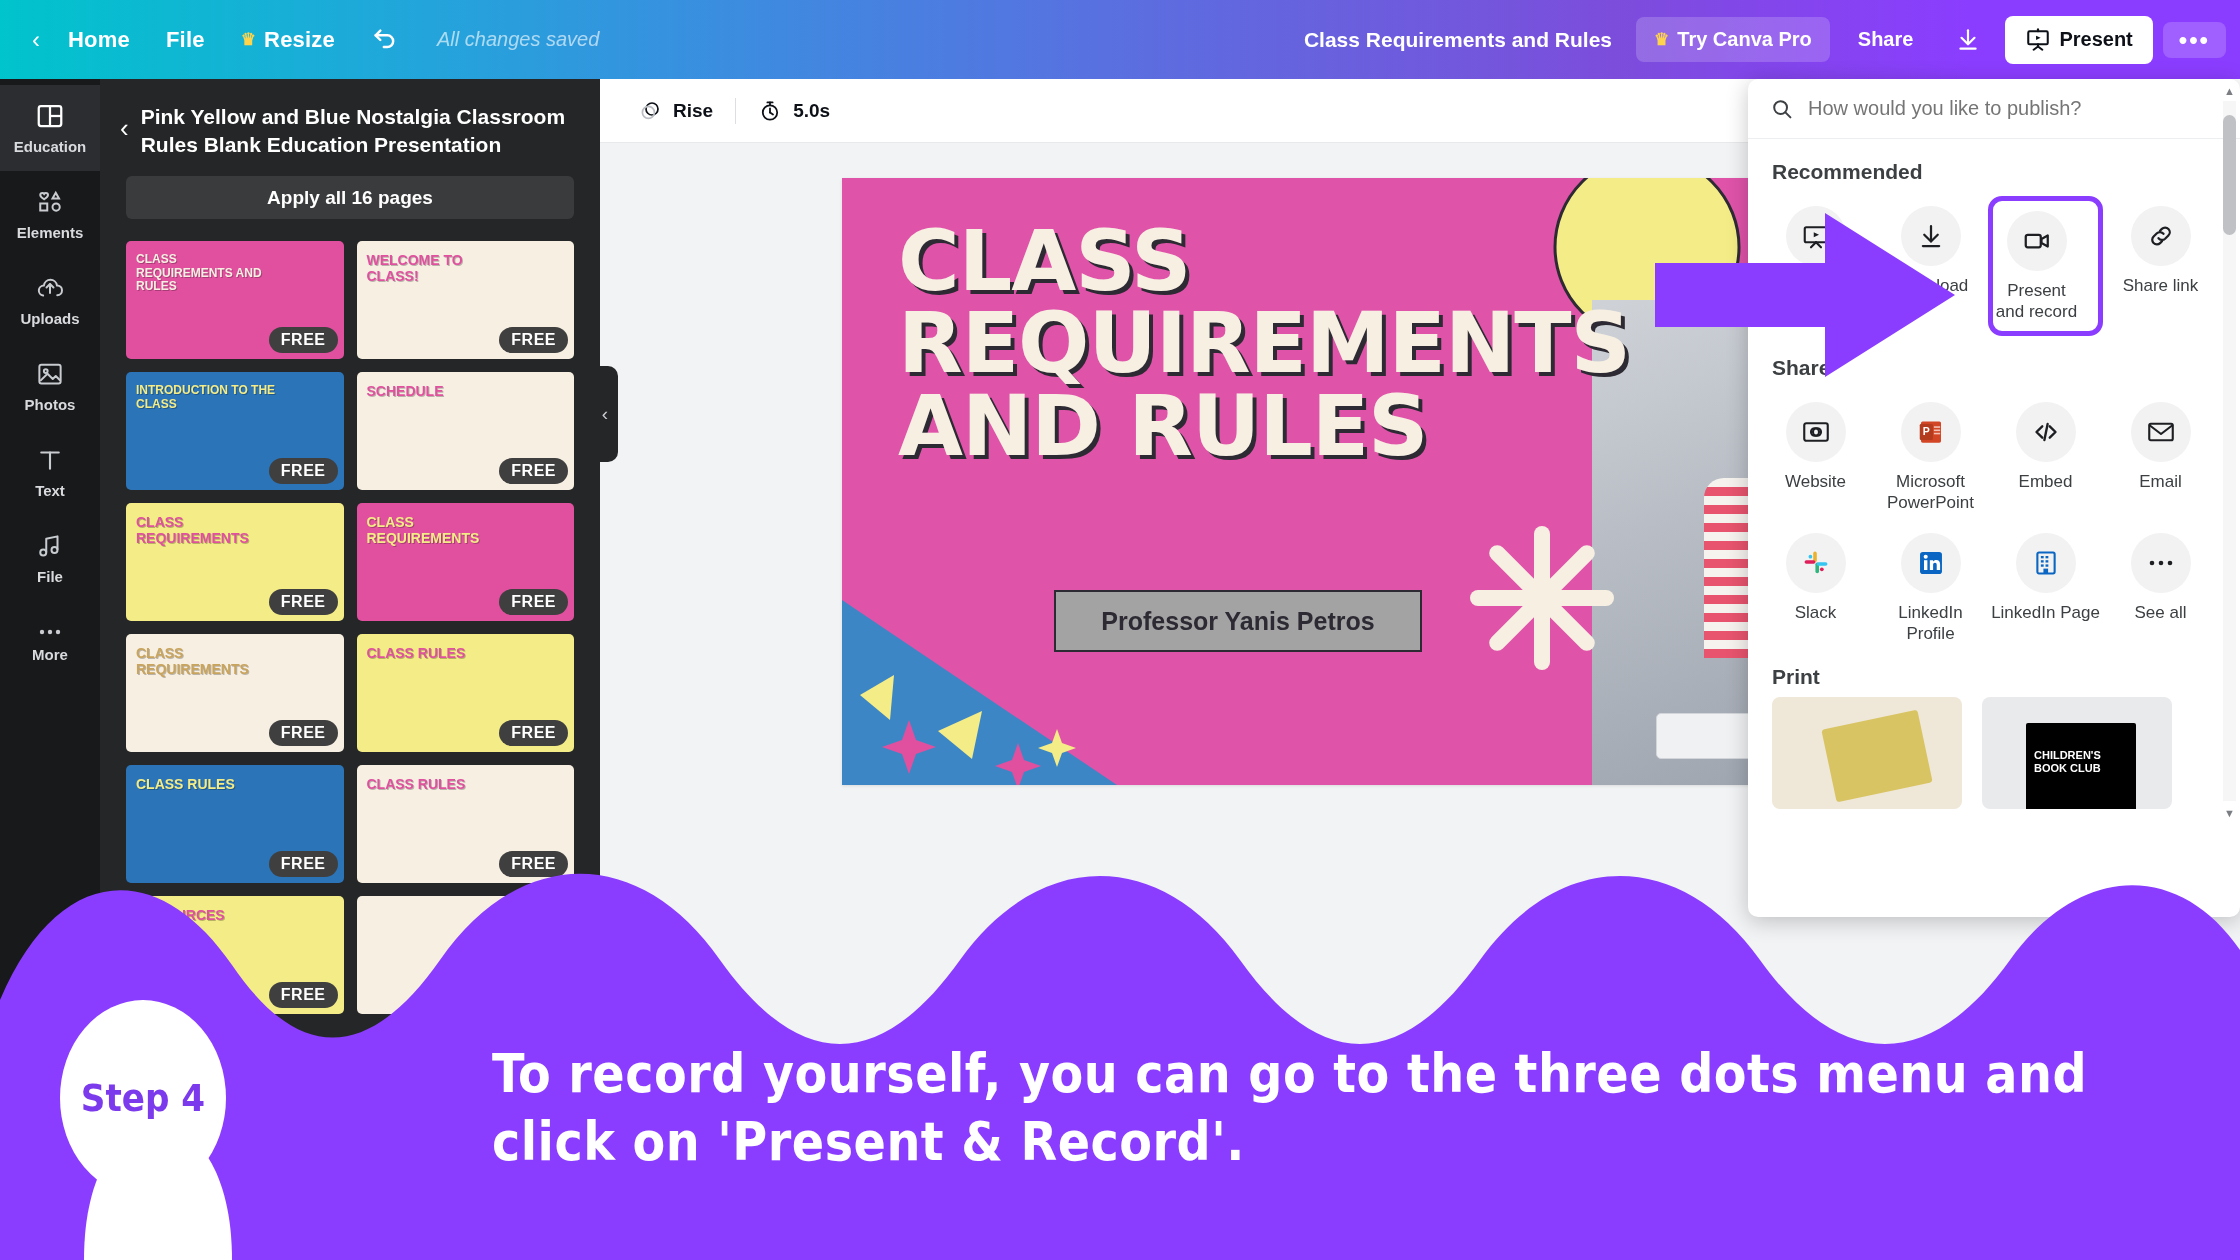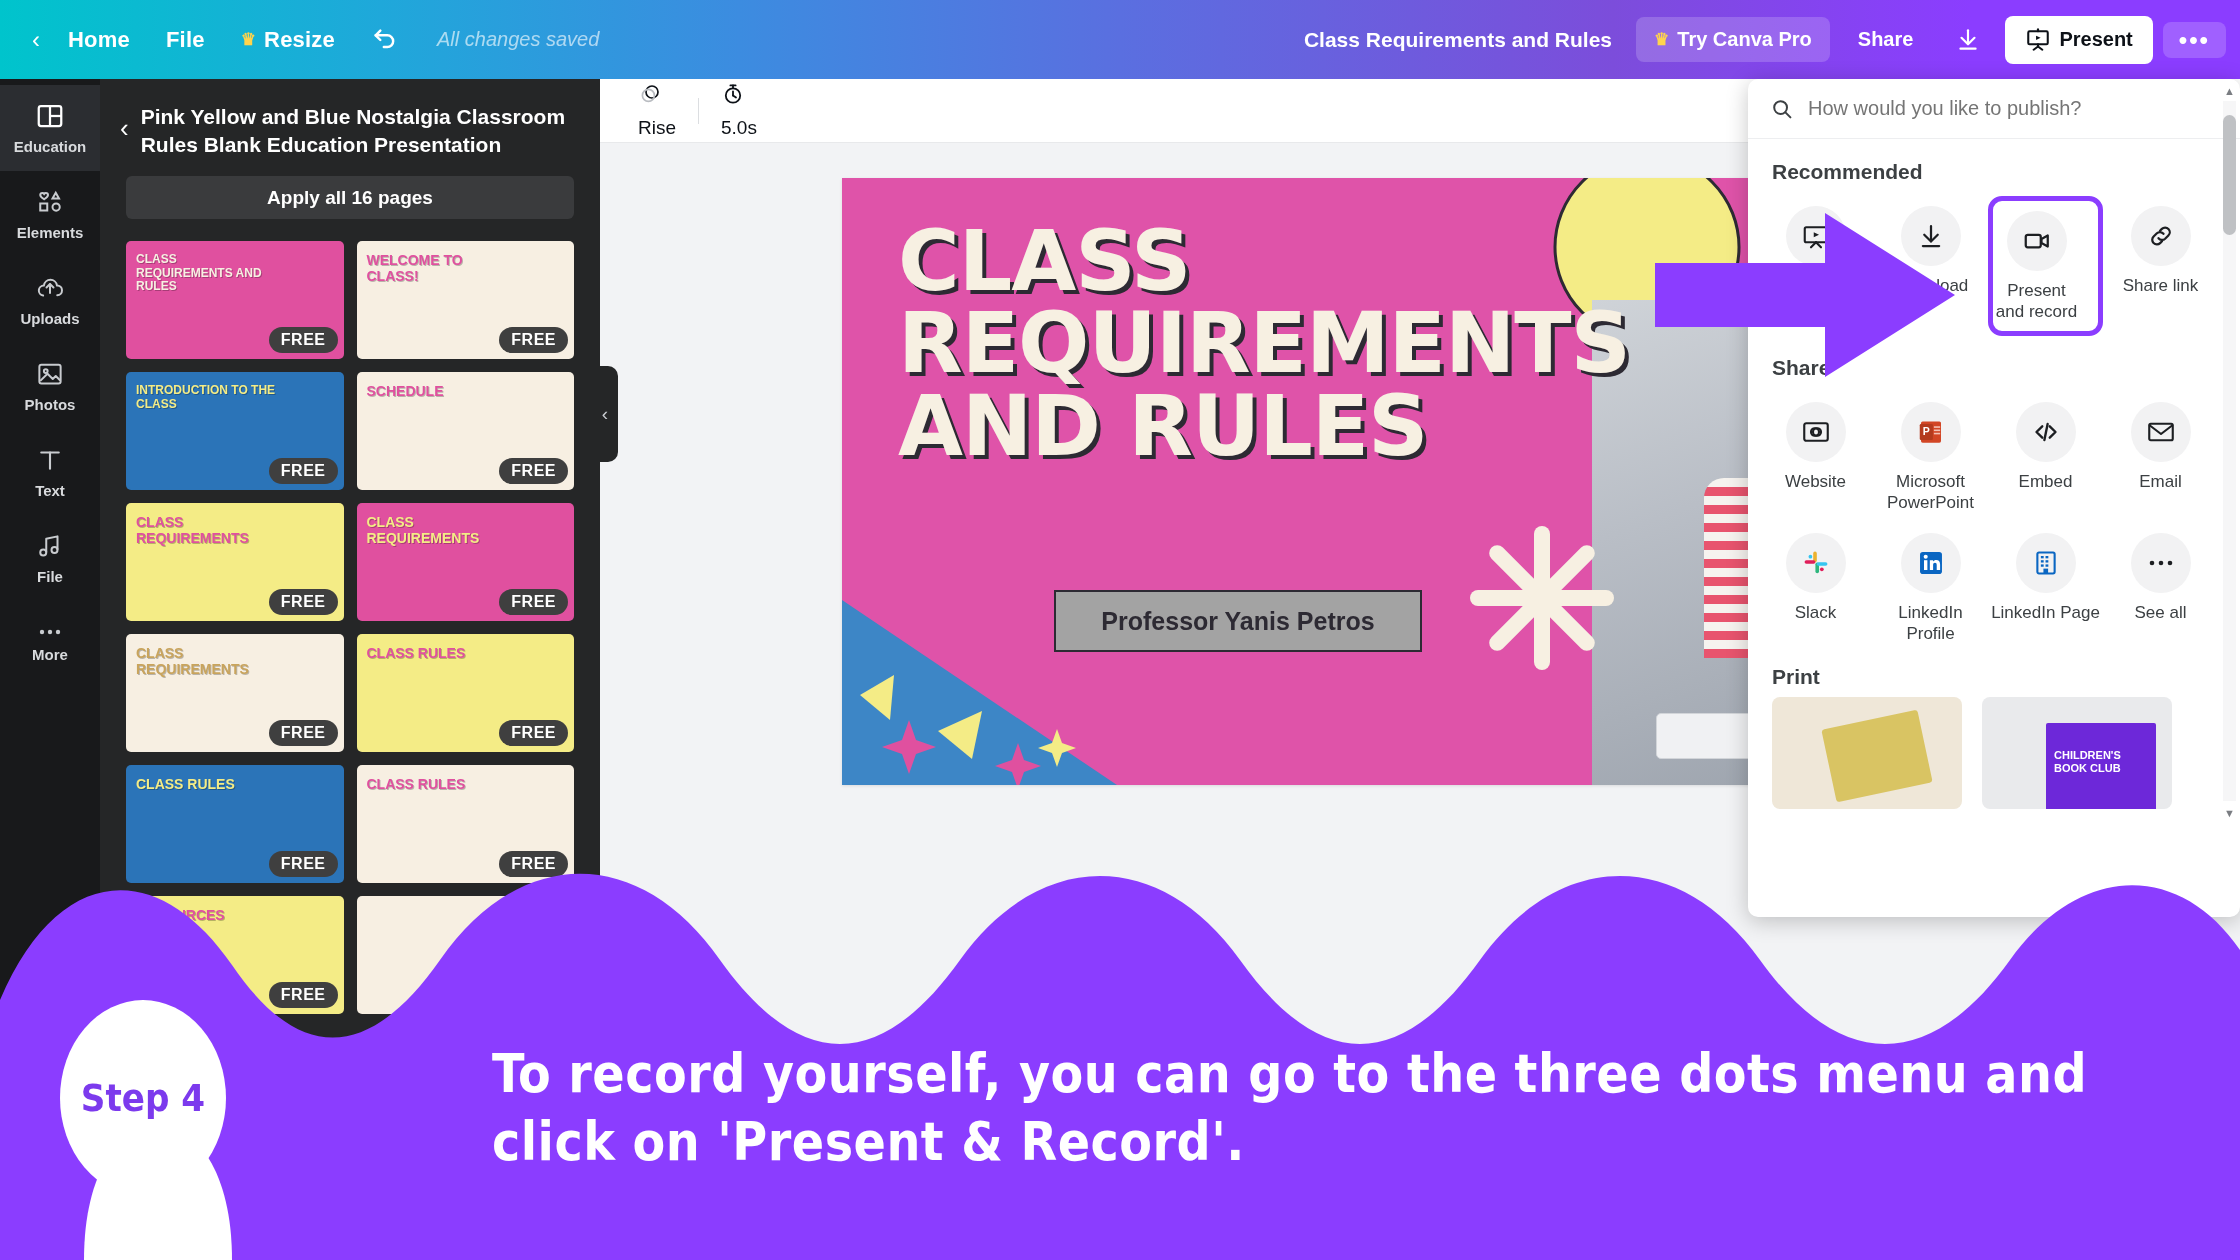--- a/index.html
+++ b/index.html
@@ -82,21 +82,21 @@
   }
   .tc-title { position:absolute; font-weight:bold; line-height:1.12; }
 
   
   #canvasarea { position:absolute; left:600px; top:79px; right:0; bottom:0; background:#f2f3f5; }
   #canvas-toolbar {
     position:absolute; left:0; top:0; width:1640px; height:64px; background:#ffffff;
     display:flex; align-items:center; padding-left:22px; gap:0;
     border-bottom:1px solid #e8e9eb;
   }
-  .ct-item { display:flex; align-items:flex-start; gap:11px; font-size:19px; color:#0d1117; font-weight:normal; padding:6px 16px;flex-direction:column; }
+  .ct-item { display:flex; align-items:center; gap:11px; font-size:19px; color:#0d1117; font-weight:bold; padding:6px 16px; }
   .ct-sep { width:1px; height:26px; background:#dcdee1; margin:0 6px; }
 
   #slide {
     position:absolute; left:242px; top:99px; width:1080px; height:607px;
     background:#df53a9; overflow:hidden; box-shadow:0 1px 3px rgba(0,0,0,.10);
   }
   #slide-title {
     position:absolute; left:56px; top:42px; width:920px;
     font-size:84px; line-height:.98; font-weight:bold; letter-spacing:-1px;
     color:#f7f0e2; text-shadow:4px 4px 0 #2d2a33;
@@ -641,21 +641,21 @@
             </div>
             <div class="pub-label">See all</div>
           </div>
         </div>
         <div class="pub-sec-title">Print</div>
         <div id="print-row">
           <div class="print-card" style="background: rgb(239, 231, 216);">
             <div style="position: absolute; left: 56px; top: 22px; width: 98px; height: 74px; background: rgb(217, 196, 99); border-radius: 3px; transform: rotate(-12deg);"></div>
           </div>
           <div class="print-card" style="background: rgb(233, 234, 236);">
-            <div style="position: absolute; left: 64px; top: 26px; width: 110px; background: #6d28d9; color: rgb(255, 255, 255); font-size: 11px; font-weight: bold; padding: 26px 8px 40px; border-radius: 2px; line-height: 1.25;">CHILDREN'S BOOK CLUB</div>
+            <div style="position: absolute; left: 44px; top: 26px; width: 110px; background: #000000; color: rgb(255, 255, 255); font-size: 11px; font-weight: bold; padding: 26px 8px 40px; border-radius: 2px; line-height: 1.25;">CHILDREN'S BOOK CLUB</div>
           </div>
         </div>
       </div>
     <div id="pub-scroll">
       <div class="track"></div>
       <div class="sc-arrow" style="top:-16px;">▲</div>
       <div class="thumb"></div>
       <div class="sc-arrow" style="bottom:-18px;">▼</div>
     </div>
   </div>

